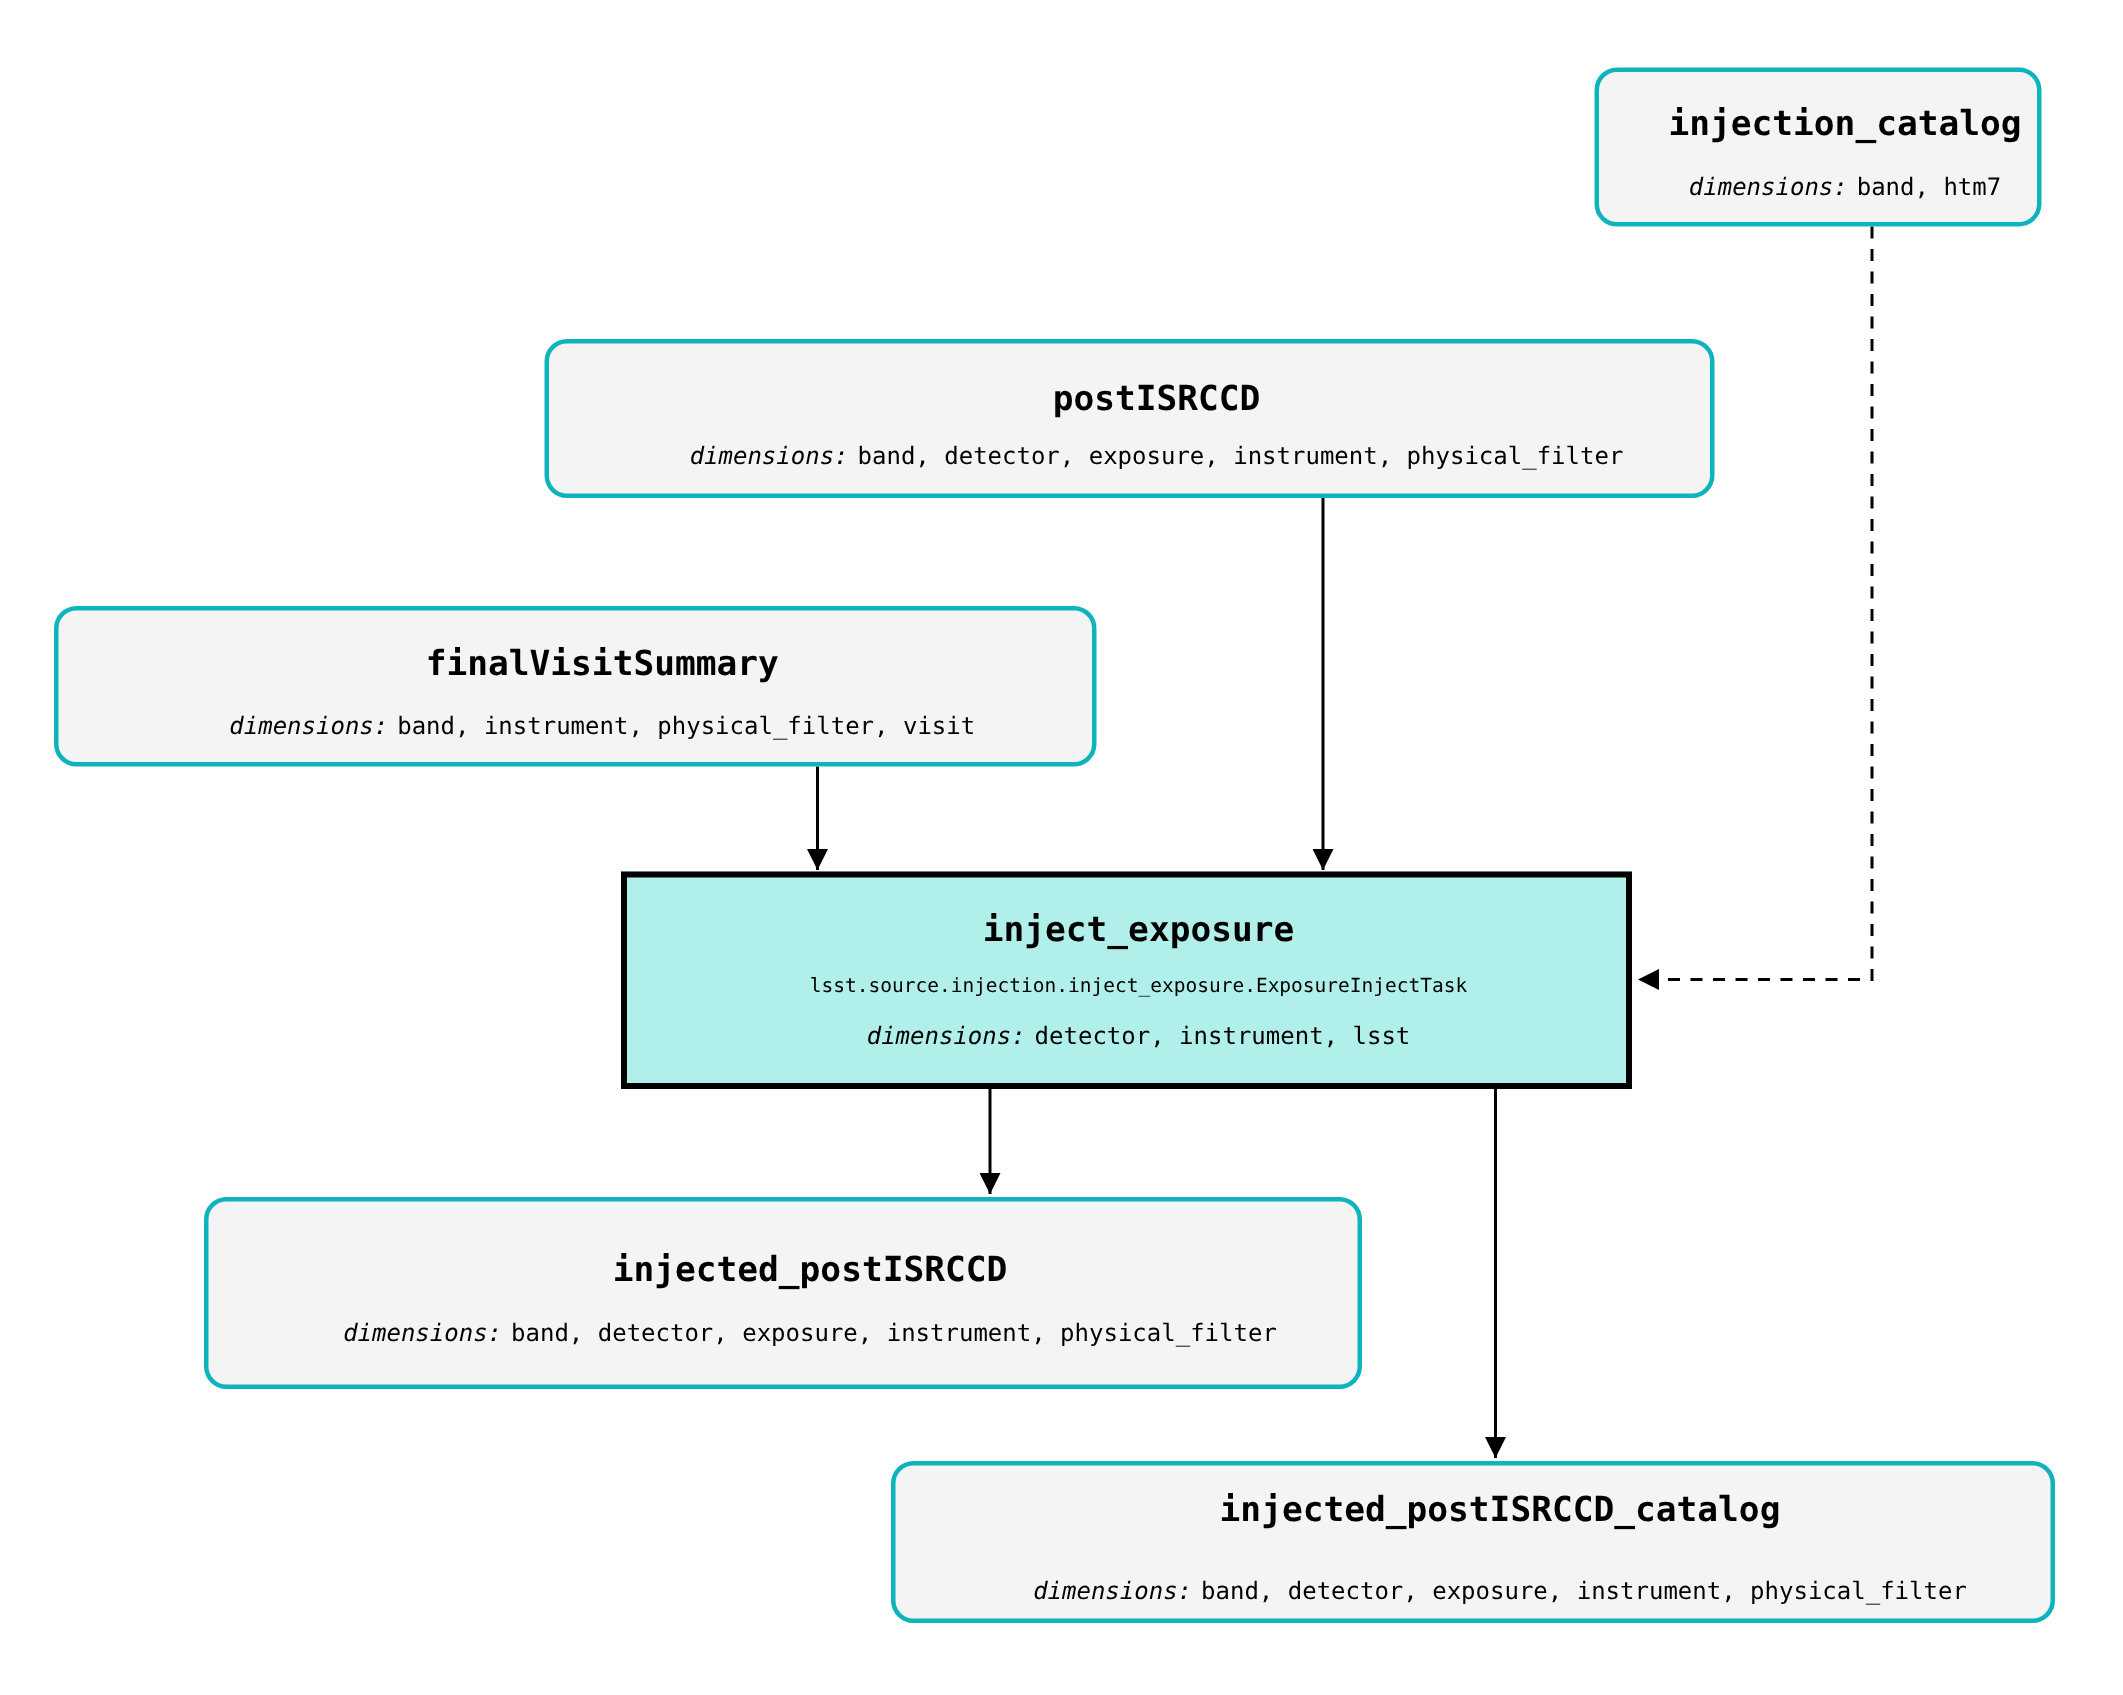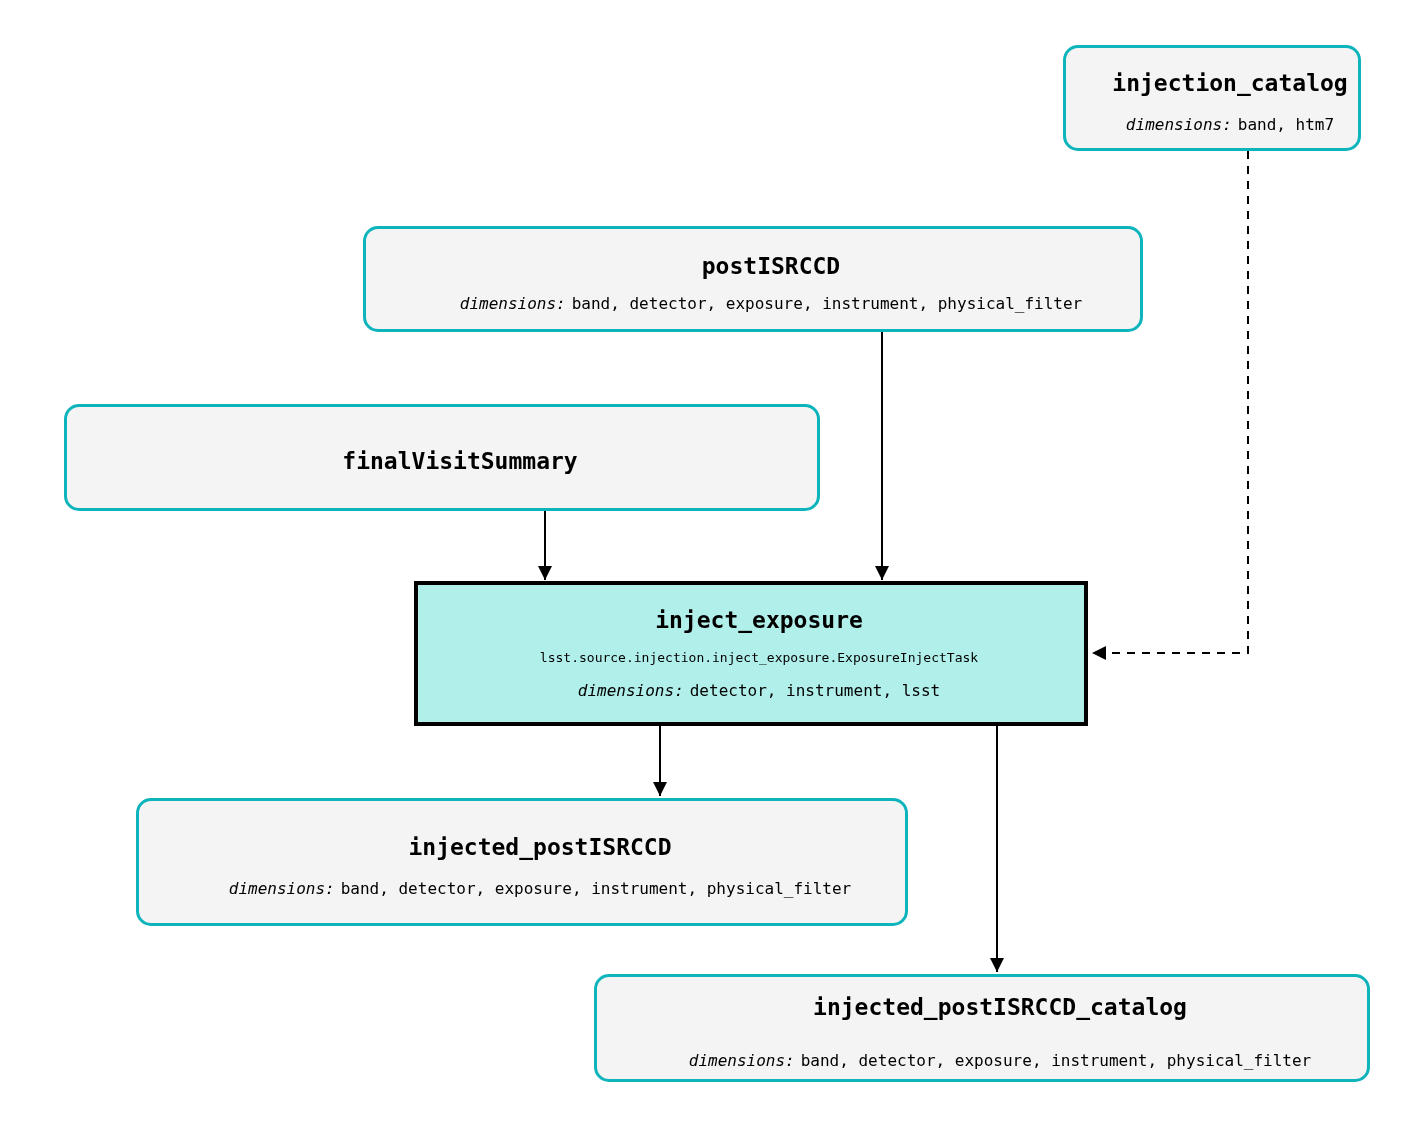--- a/index.html
+++ b/index.html
@@ -104,22 +104,25 @@
     </div>
   </div>
 
   <div class="node dataset" style="left:363px; top:226px; width:780px; height:106px;gap:14px;">
     <div class="node-title">postISRCCD</div>
     <div class="node-dims">
       <span class="dims-label">dimensions:</span><span class="dims-list">band, detector, exposure, instrument, physical_filter</span>
     </div>
   </div>
 
-  <div class="node dataset" style="left:64px; top:404px; width:756px; height:107px;">
+  <div class="node dataset" style="left:36px; top:404px; width:695px; height:107px;">
     <div class="node-title">finalVisitSummary</div>
+    <div class="node-dims">
+      <span class="dims-label">dimensions:</span><span class="dims-list">band, instrument, physical_filter, visit</span>
+    </div>
   </div>
 
   <div class="node task" style="left:414px; top:581px; width:674px; height:145px;">
     <div class="node-title">inject_exposure</div>
     <div class="node-class">lsst.source.injection.inject_exposure.ExposureInjectTask</div>
     <div class="node-dims">
       <span class="dims-label">dimensions:</span><span class="dims-list">detector, instrument, lsst</span>
     </div>
   </div>
 

